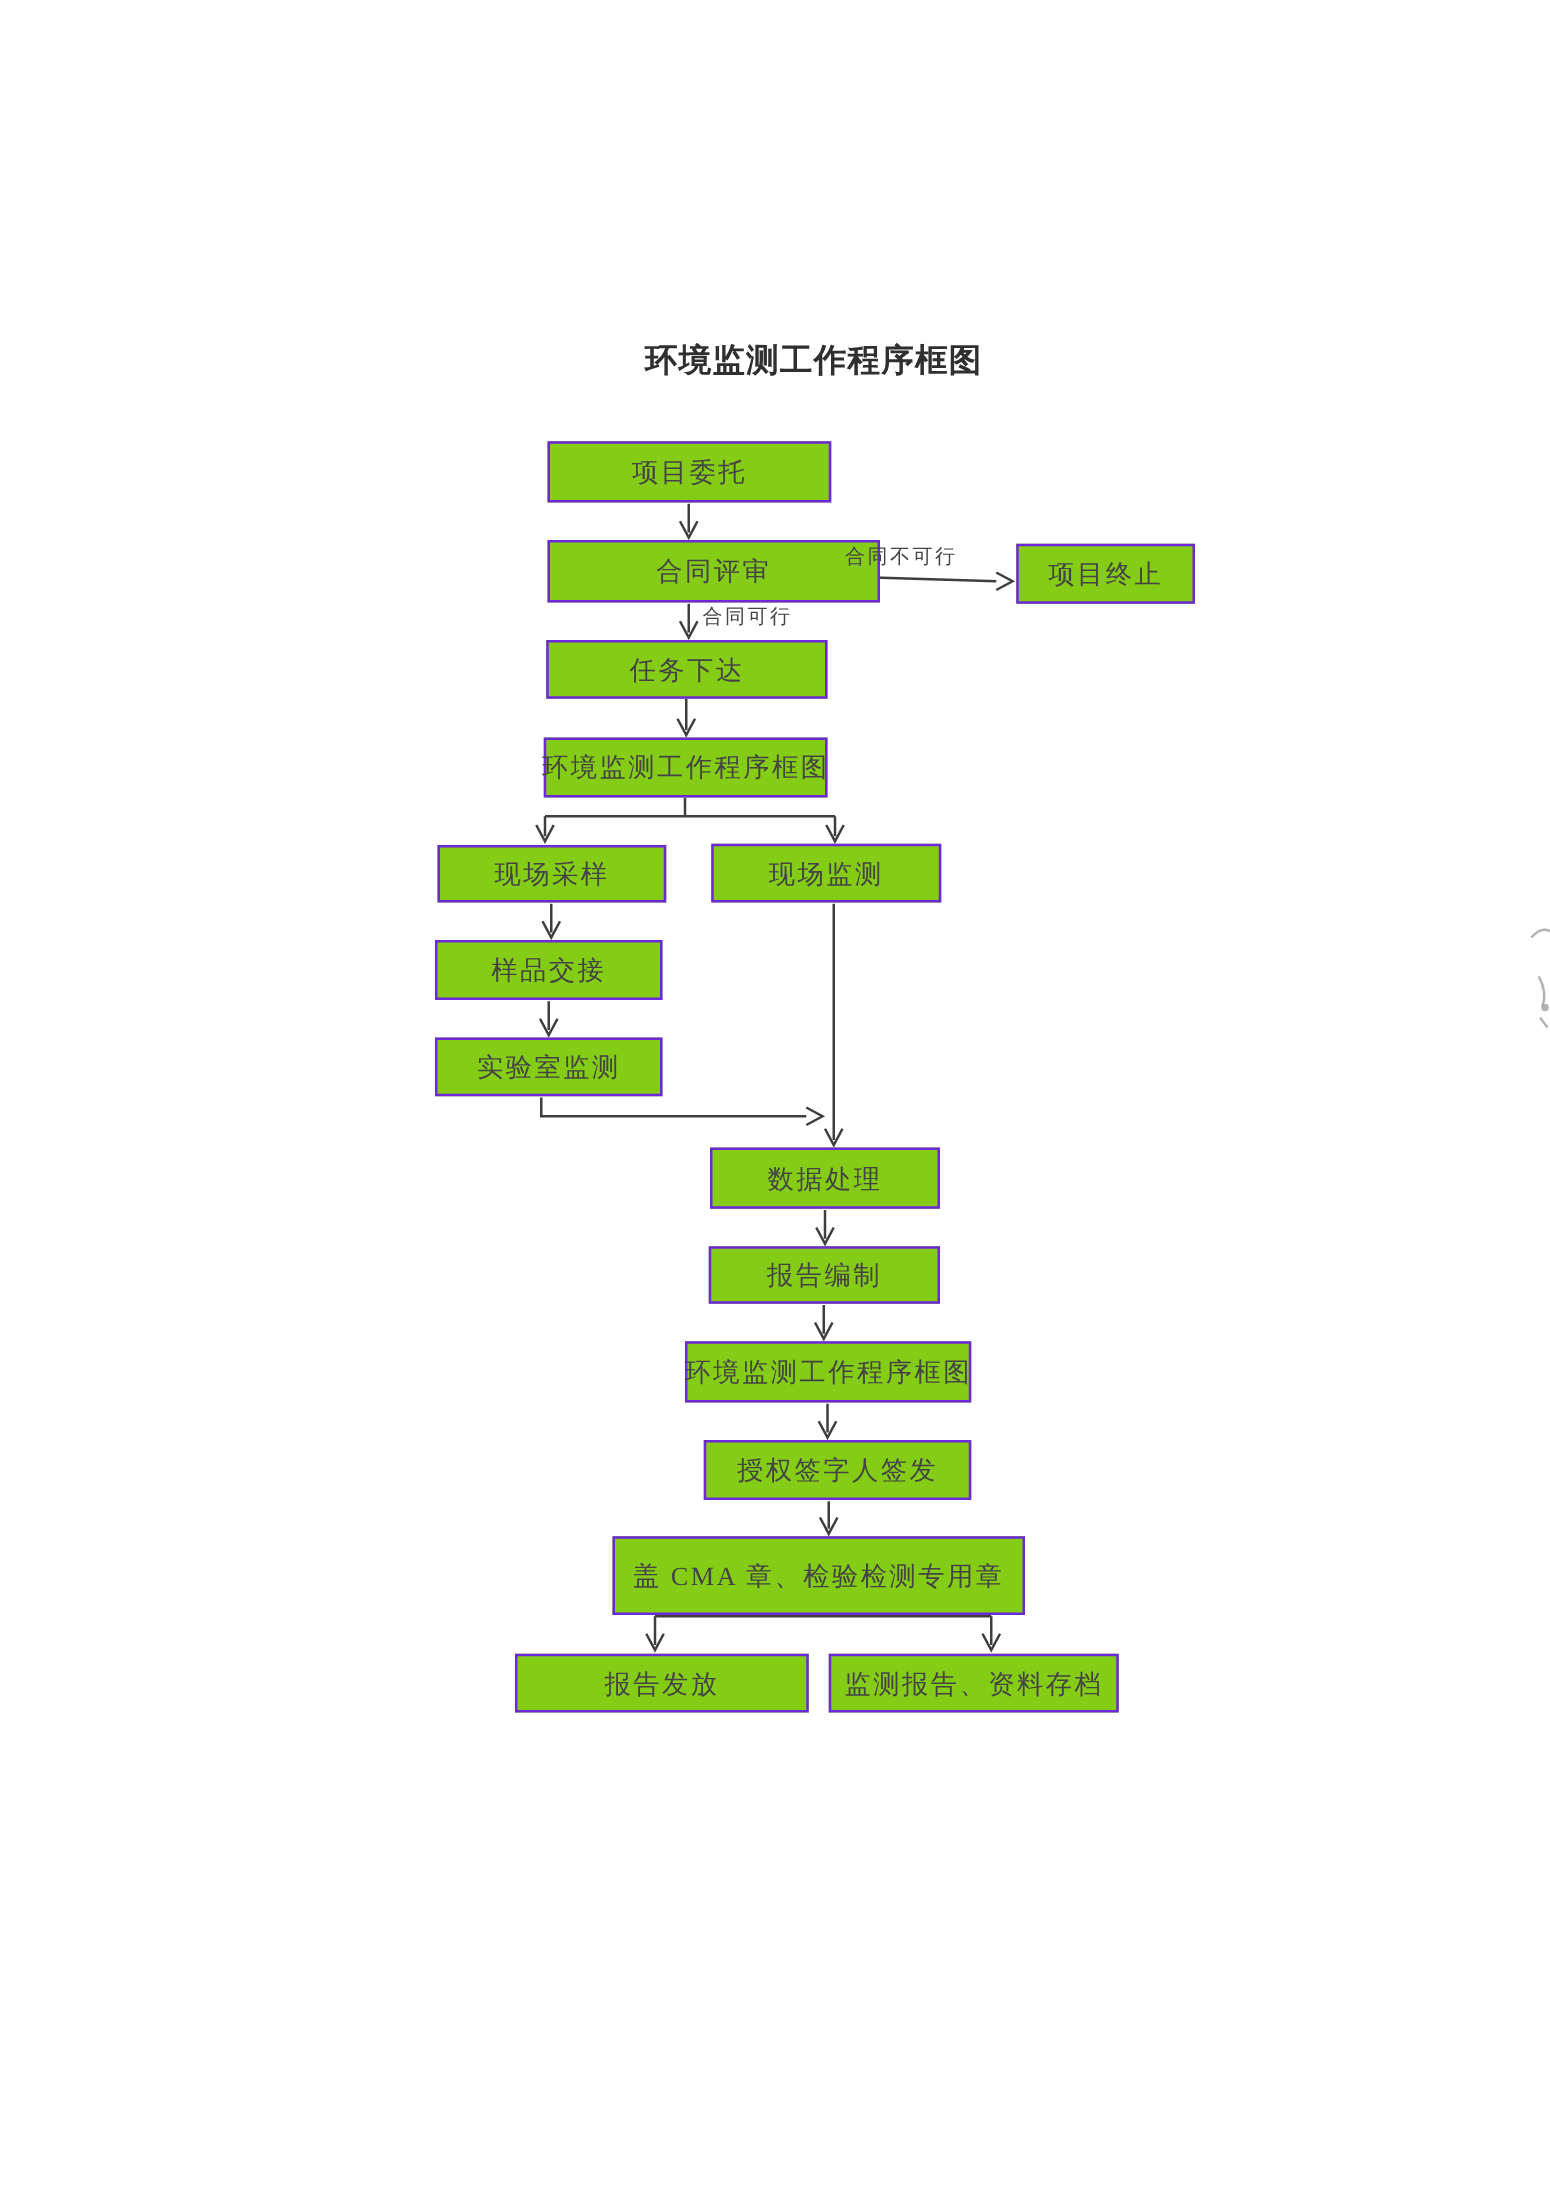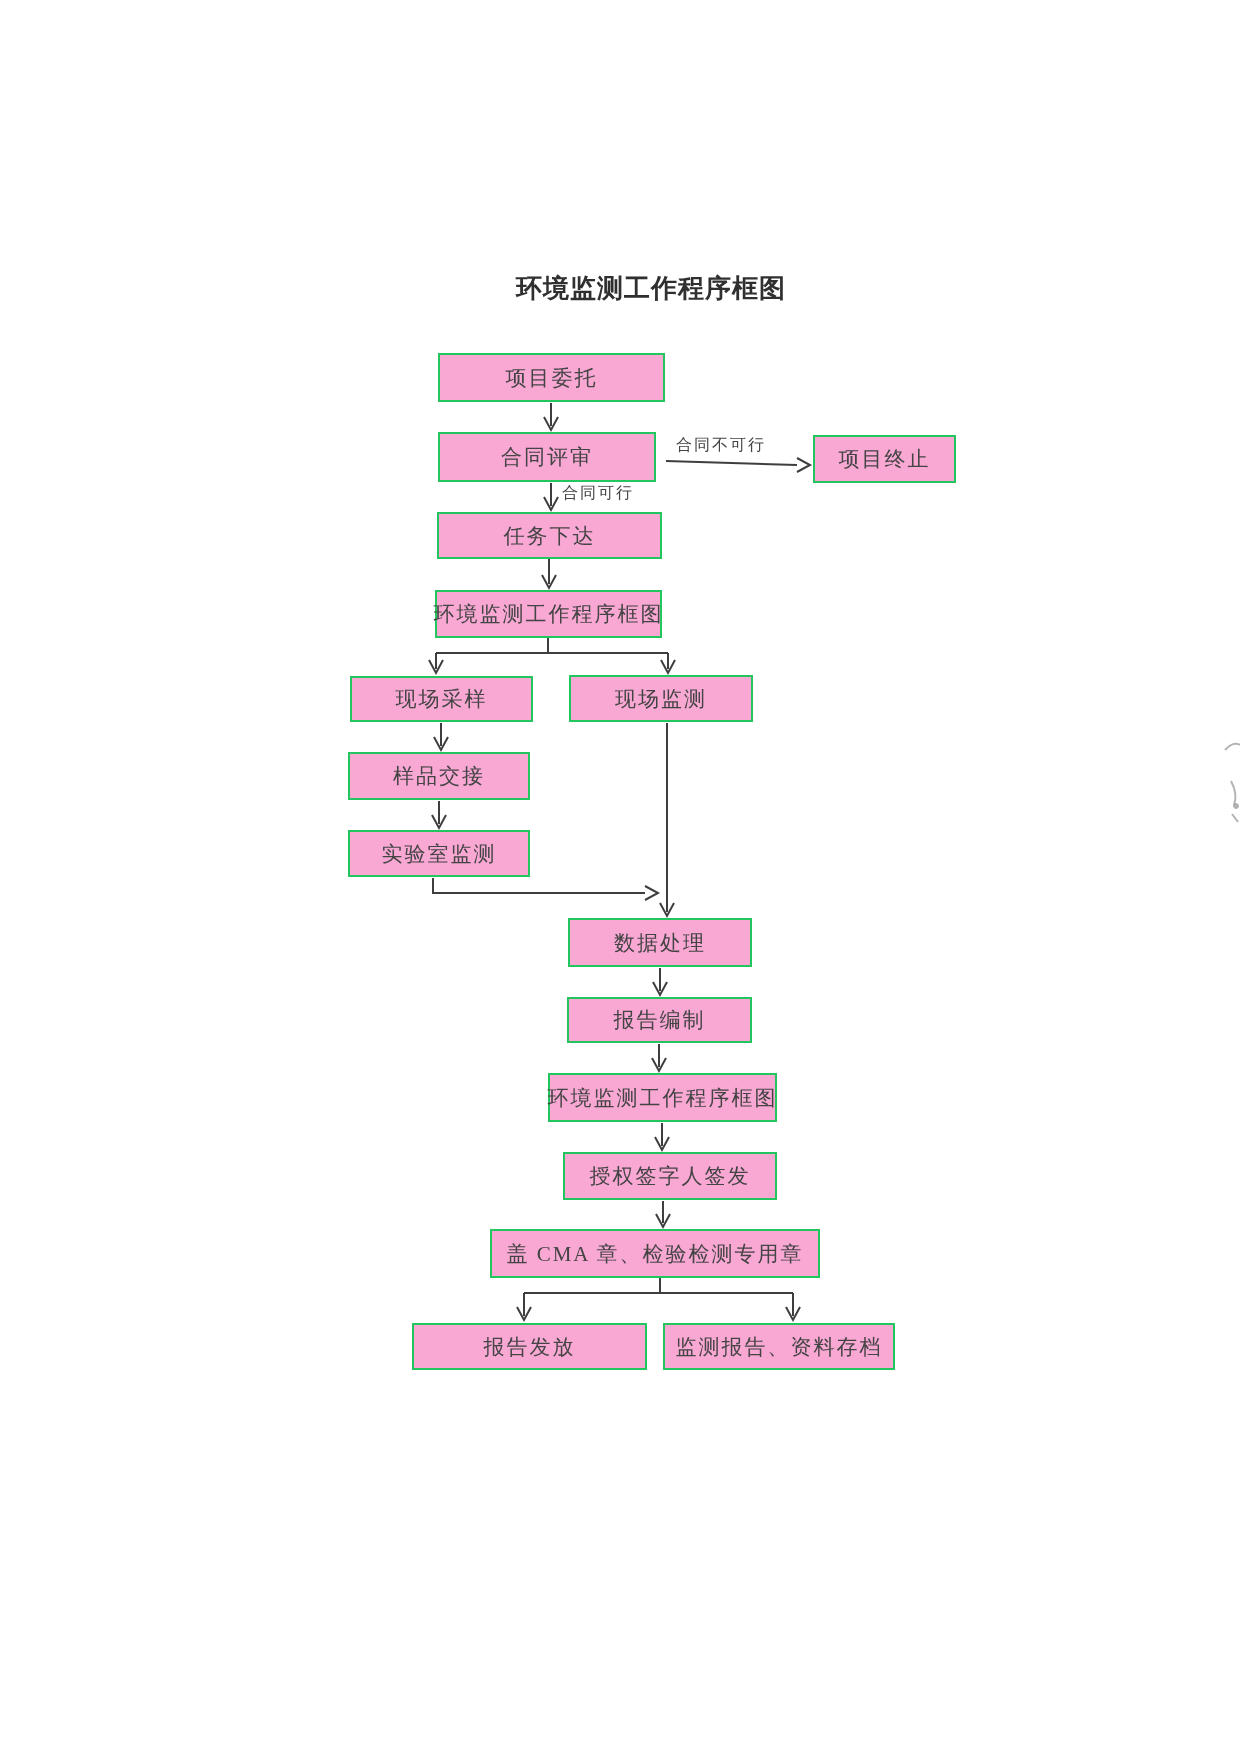--- a/index.html
+++ b/index.html
@@ -24,22 +24,22 @@
     text-align: center;
     font-size: 26px;
     font-weight: bold;
     color: #2f2f2f;
     letter-spacing: 1px;
     white-space: nowrap;
   }
   .node {
     position: absolute;
     box-sizing: border-box;
-    border: 2px solid #22c55e;
-    background: #f9a8d4;
+    border: 2px solid #6d28d9;
+    background: #84cc16;
     display: flex;
     align-items: center;
     justify-content: center;
     font-size: 21px;
     color: #444444;
     letter-spacing: 2px;
     white-space: nowrap;
     text-align: right;
   }
   .edge-label {
@@ -157,21 +157,21 @@
     <g>
       <path class="artifact" d="M1225,750 q8,-9 15,-5" stroke-width="4"></path>
       <path class="artifact" d="M1231,781 q7,13 3,24" stroke-width="2"></path>
       <circle class="artifact" cx="1236" cy="806" r="2.5" fill="#9a9a9a" stroke="none"></circle>
       <path class="artifact" d="M1232,814 l6,8" stroke-width="2"></path>
     </g>
   </svg>
 
   <div class="node" style="left:438px;top:353px;width:227px;height:49px">项目委托</div>
 
-  <div class="node" style="left:438px;top:432px;width:218px;height:50px">合同评审</div>
+  <div class="node" style="left:438px;top:432px;width:266px;height:50px">合同评审</div>
 
   <div class="node" style="left:813px;top:435px;width:143px;height:48px">项目终止</div>
 
   <div class="node" style="left:437px;top:512px;width:225px;height:47px">任务下达</div>
 
   <div class="node" style="left:435px;top:590px;width:227px;height:48px">环境监测工作程序框图</div>
 
   <div class="node" style="left:350px;top:676px;width:183px;height:46px">现场采样</div>
 
   <div class="node" style="left:569px;top:675px;width:184px;height:47px">现场监测</div>
@@ -181,21 +181,21 @@
   <div class="node" style="left:348px;top:830px;width:182px;height:47px">实验室监测</div>
 
   <div class="node" style="left:568px;top:918px;width:184px;height:49px">数据处理</div>
 
   <div class="node" style="left:567px;top:997px;width:185px;height:46px">报告编制</div>
 
   <div class="node" style="left:548px;top:1073px;width:229px;height:49px">环境监测工作程序框图</div>
 
   <div class="node" style="left:563px;top:1152px;width:214px;height:48px">授权签字人签发</div>
 
-  <div class="node" style="left:490px;top:1229px;width:330px;height:49px">盖 CMA 章、检验检测专用章</div>
+  <div class="node" style="left:490px;top:1229px;width:330px;height:63px">盖 CMA 章、检验检测专用章</div>
 
   <div class="node" style="left:412px;top:1323px;width:235px;height:47px">报告发放</div>
 
   <div class="node" style="left:663px;top:1323px;width:232px;height:47px">监测报告、资料存档</div>
 
   <div class="edge-label" style="left:676px;top:435px">合同不可行</div>
 
   <div class="edge-label" style="left:562px;top:483px">合同可行</div>
 
 </div>

